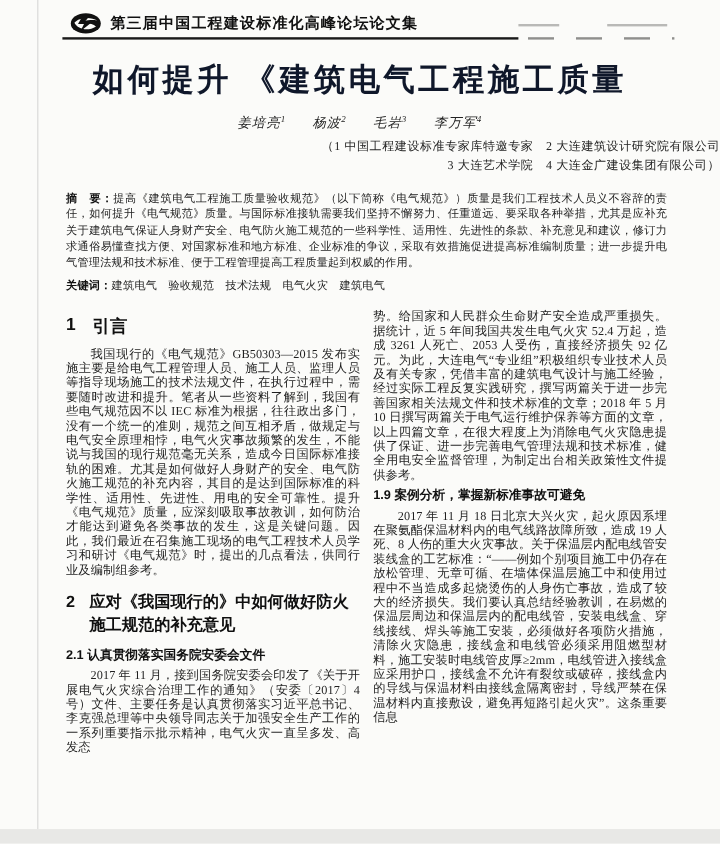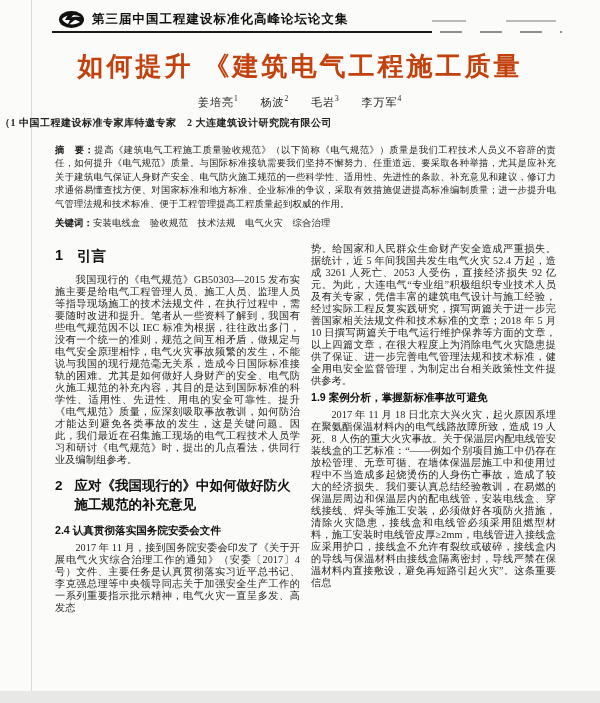--- a/index.html
+++ b/index.html
@@ -36,30 +36,30 @@
   }
   .artifact-a{position:absolute;top:20px;left:432px;width:34px;height:2px;background:#b9b9b7;}
   .artifact-b{position:absolute;top:20px;left:506px;width:50px;height:2px;background:#b9b9b7;}
 
   
   .title{
     margin:48px 40px 0 40px;
     text-align:center;
     font-family:"Liberation Sans", sans-serif;
     font-weight:900;
-    font-size:26px;line-height:37px;letter-spacing:3px;color:#c2410c;
+    font-size:26px;line-height:37px;letter-spacing:3px;color:#0f172a;
   }
   
   .authors{
     margin-top:9px;text-align:center;font-size:11px;letter-spacing:1px;color:#222;
   }
-  .author{margin:0 9px;white-space:nowrap;}
+  .author{margin:0 9px;white-space:nowrap;font-style:italic;}
   .author sup{font-size:7.5px;}
   .affil{
-    text-align:left;font-size:10px;line-height:16px;letter-spacing:.5px;color:#242424;font-weight:bold;
+    text-align:right;font-size:10px;line-height:16px;letter-spacing:.5px;color:#242424;
   }
   .affil-1{margin-top:5px;}
   
   .abstract{
     margin:13px 44px 0 55px;
     font-size:9.3px;line-height:13.6px;letter-spacing:.2px;
     text-align:justify;color:#242424;
   }
   .abstract .lbl, .keywords .lbl{
     font-family:Liberation Serif, serif;font-weight:bold;color:#111;
@@ -117,37 +117,38 @@
   </div>
 
   <div class="authors">
     <span class="author"><span>姜培亮</span><sup>1</sup></span>
     <span class="author"><span>杨波</span><sup>2</sup></span>
     <span class="author"><span>毛岩</span><sup>3</sup></span>
     <span class="author"><span>李万军</span><sup>4</sup></span>
   </div>
 
   <div class="affil affil-1">（1 中国工程建设标准专家库特邀专家　2 大连建筑设计研究院有限公司</div>
+  <div class="affil">3 大连艺术学院　4 大连金广建设集团有限公司）</div>
 
   <p class="abstract"><span class="lbl">摘　要：</span><span>提高《建筑电气工程施工质量验收规范》（以下简称《电气规范》）质量是我们工程技术人员义不容辞的责任，如何提升《电气规范》质量。与国际标准接轨需要我们坚持不懈努力、任重道远、要采取各种举措，尤其是应补充关于建筑电气保证人身财产安全、电气防火施工规范的一些科学性、适用性、先进性的条款、补充意见和建议，修订力求通俗易懂查找方便、对国家标准和地方标准、企业标准的争议，采取有效措施促进提高标准编制质量；进一步提升电气管理法规和技术标准、便于工程管理提高工程质量起到权威的作用。</span></p>
 
-  <p class="keywords"><span class="lbl">关键词：</span><span>安装电线盒　验收规范　技术法规　电气火灾　综合治理</span></p>
+  <p class="keywords"><span class="lbl">关键词：</span><span>建筑电气　验收规范　技术法规　电气火灾　建筑电气</span></p>
 
   <div class="columns">
     <div class="col">
       <div class="h1">
         <span>1</span>
         <span>引言</span>
       </div>
       <p class="para indent">我国现行的《电气规范》GB50303—2015 发布实施主要是给电气工程管理人员、施工人员、监理人员等指导现场施工的技术法规文件，在执行过程中，需要随时改进和提升。笔者从一些资料了解到，我国有些电气规范因不以 IEC 标准为根据，往往政出多门，没有一个统一的准则，规范之间互相矛盾，做规定与电气安全原理相悖，电气火灾事故频繁的发生，不能说与我国的现行规范毫无关系，造成今日国际标准接轨的困难。尤其是如何做好人身财产的安全、电气防火施工规范的补充内容，其目的是达到国际标准的科学性、适用性、先进性、用电的安全可靠性。提升《电气规范》质量，应深刻吸取事故教训，如何防治才能达到避免各类事故的发生，这是关键问题。因此，我们最近在召集施工现场的电气工程技术人员学习和研讨《电气规范》时，提出的几点看法，供同行业及编制组参考。</p>
       <div class="h2">
         <span>2</span>
         <span>应对《我国现行的》中如何做好防火施工规范的补充意见</span>
       </div>
-      <div class="h3">2.4 认真贯彻落实国务院安委会文件</div>
+      <div class="h3">2.1 认真贯彻落实国务院安委会文件</div>
       <p class="para indent">2017 年 11 月，接到国务院安委会印发了《关于开展电气火灾综合治理工作的通知》（安委〔2017〕4 号）文件、主要任务是认真贯彻落实习近平总书记、李克强总理等中央领导同志关于加强安全生产工作的一系列重要指示批示精神，电气火灾一直呈多发、高发态</p>
     </div>
 
     <div class="col">
       <p class="para">势。给国家和人民群众生命财产安全造成严重损失。据统计，近 5 年间我国共发生电气火灾 52.4 万起，造成 3261 人死亡、2053 人受伤，直接经济损失 92 亿元。为此，大连电气“专业组”积极组织专业技术人员及有关专家，凭借丰富的建筑电气设计与施工经验，经过实际工程反复实践研究，撰写两篇关于进一步完善国家相关法规文件和技术标准的文章；2018 年 5 月 10 日撰写两篇关于电气运行维护保养等方面的文章，以上四篇文章，在很大程度上为消除电气火灾隐患提供了保证、进一步完善电气管理法规和技术标准，健全用电安全监督管理，为制定出台相关政策性文件提供参考。</p>
       <div class="h3">1.9 案例分析，掌握新标准事故可避免</div>
       <p class="para indent">2017 年 11 月 18 日北京大兴火灾，起火原因系埋在聚氨酯保温材料内的电气线路故障所致，造成 19 人死、8 人伤的重大火灾事故。关于保温层内配电线管安装线盒的工艺标准：“——例如个别项目施工中仍存在放松管理、无章可循、在墙体保温层施工中和使用过程中不当造成多起烧烫伤的人身伤亡事故，造成了较大的经济损失。我们要认真总结经验教训，在易燃的保温层周边和保温层内的配电线管，安装电线盒、穿线接线、焊头等施工安装，必须做好各项防火措施，清除火灾隐患，接线盒和电线管必须采用阻燃型材料，施工安装时电线管皮厚≥2mm，电线管进入接线盒应采用护口，接线盒不允许有裂纹或破碎，接线盒内的导线与保温材料由接线盒隔离密封，导线严禁在保温材料内直接敷设，避免再短路引起火灾”。这条重要信息</p>
     </div>
   </div>
 </div>

